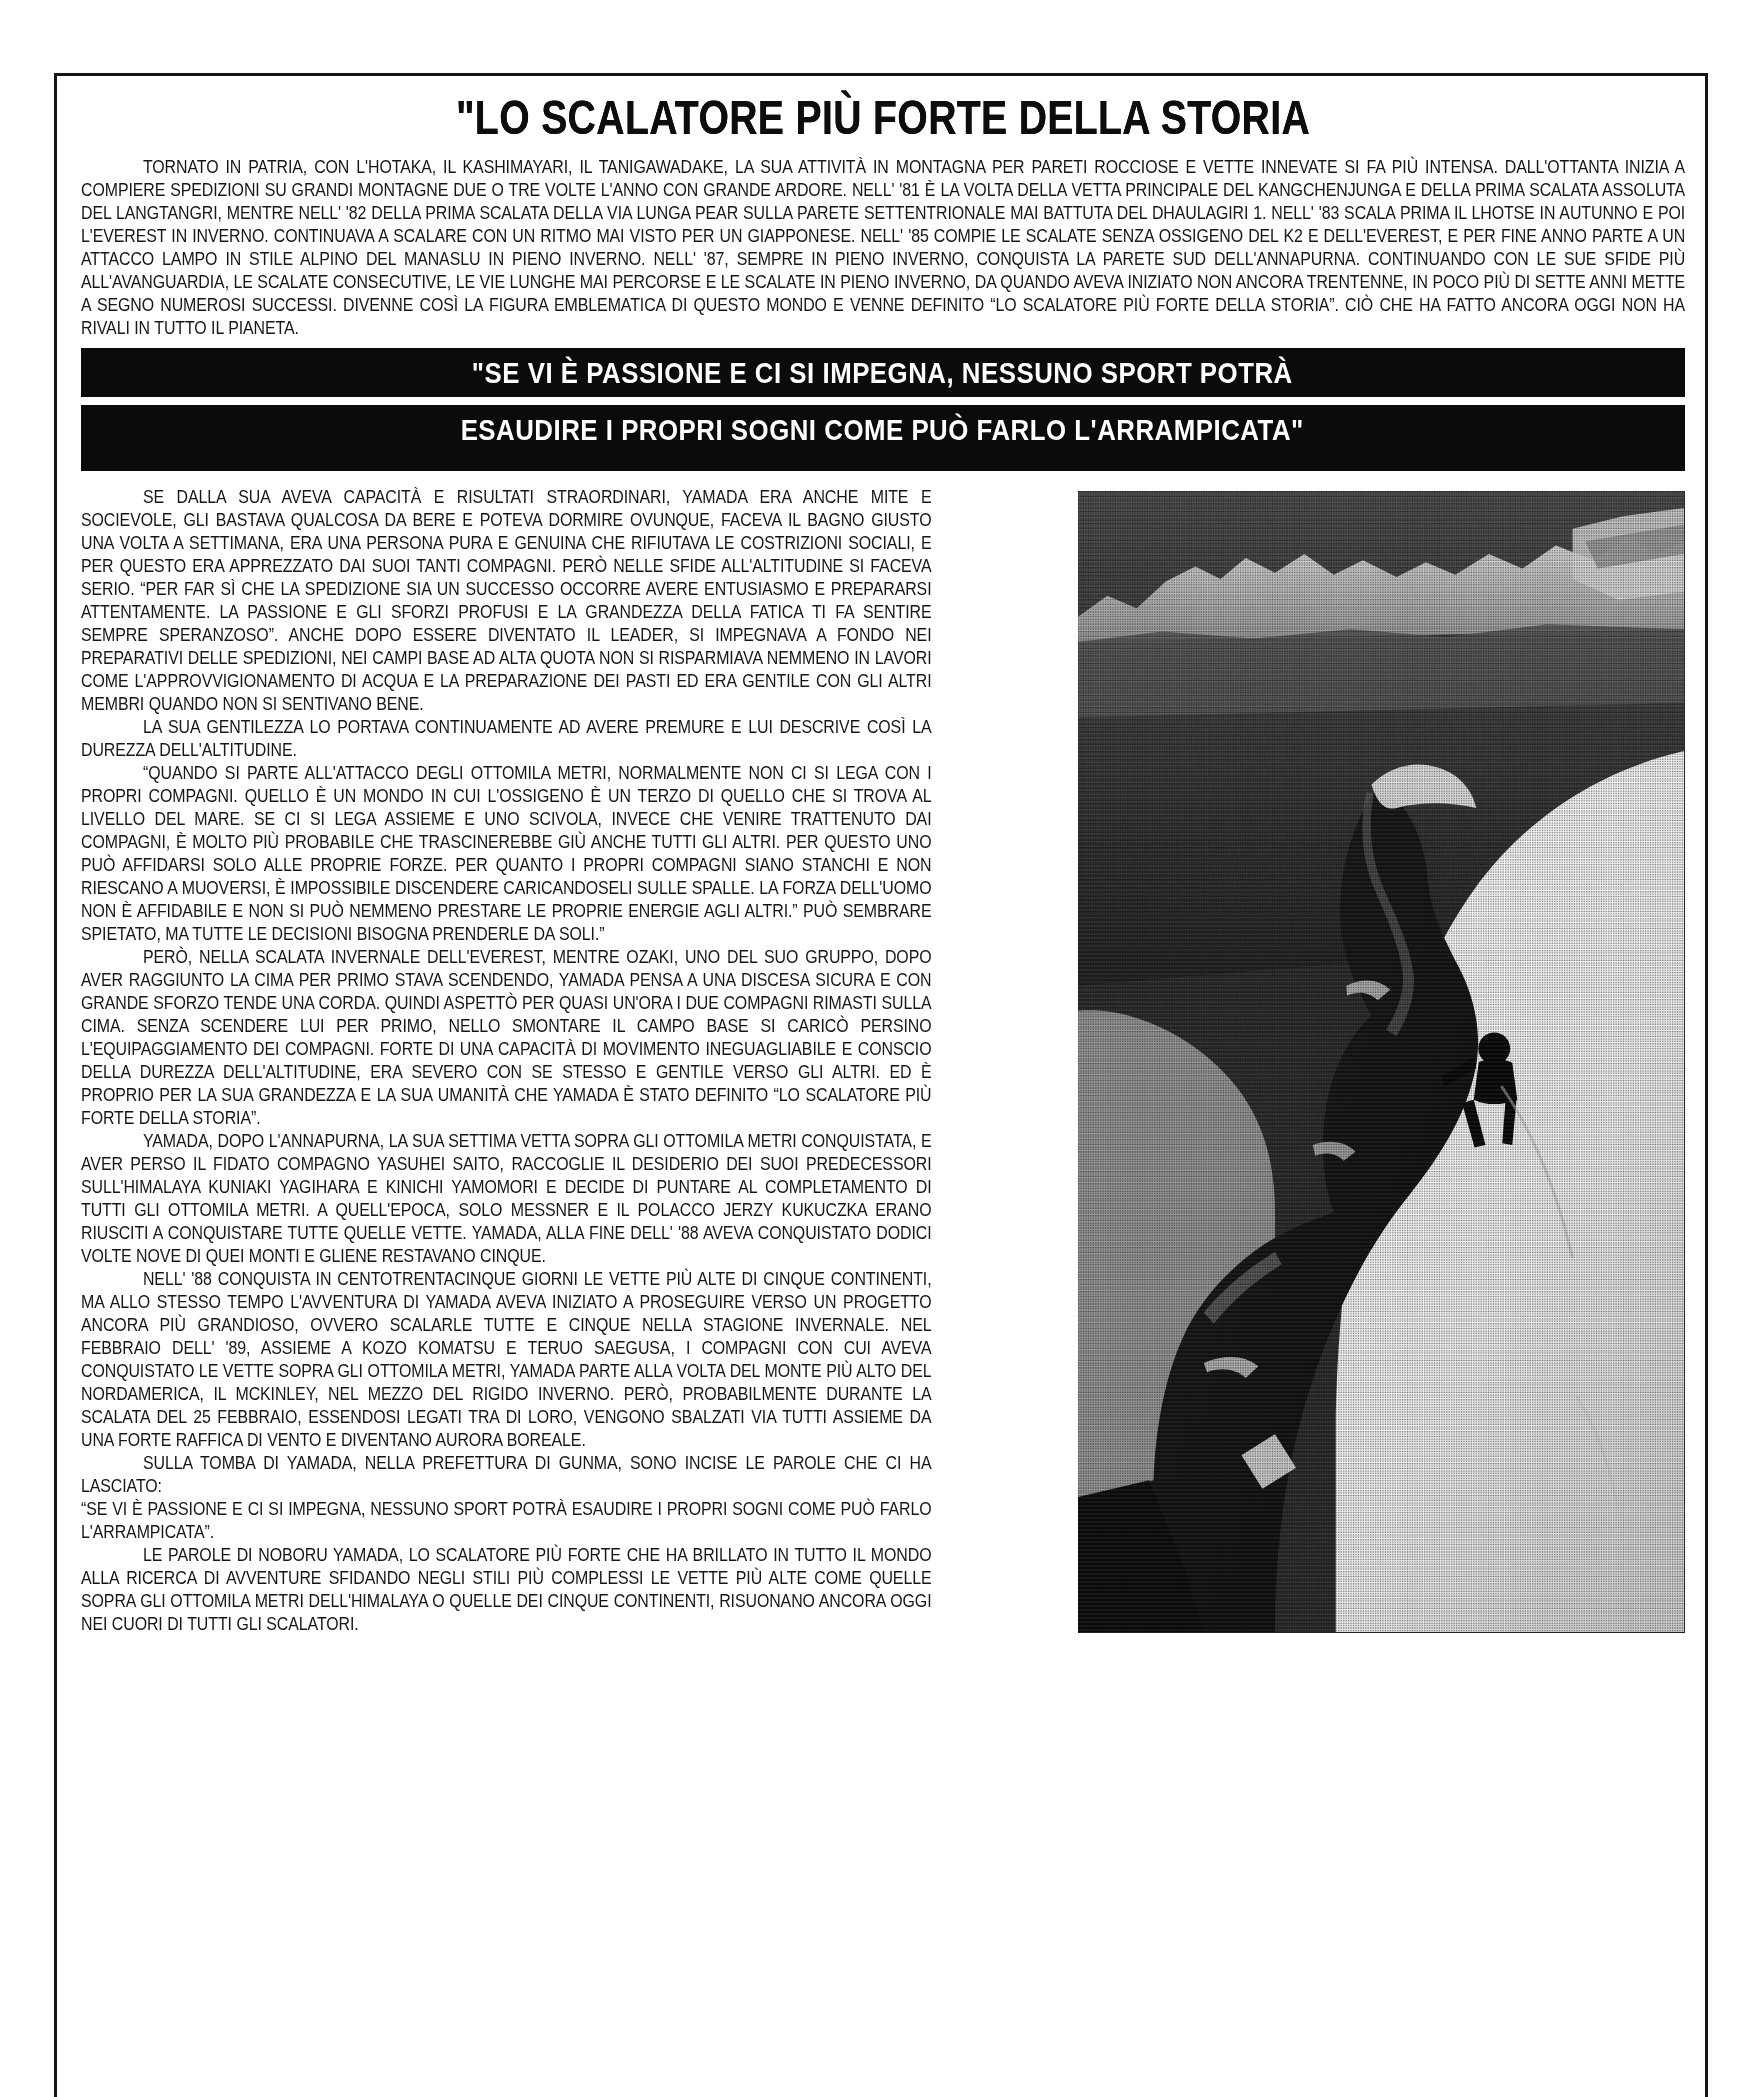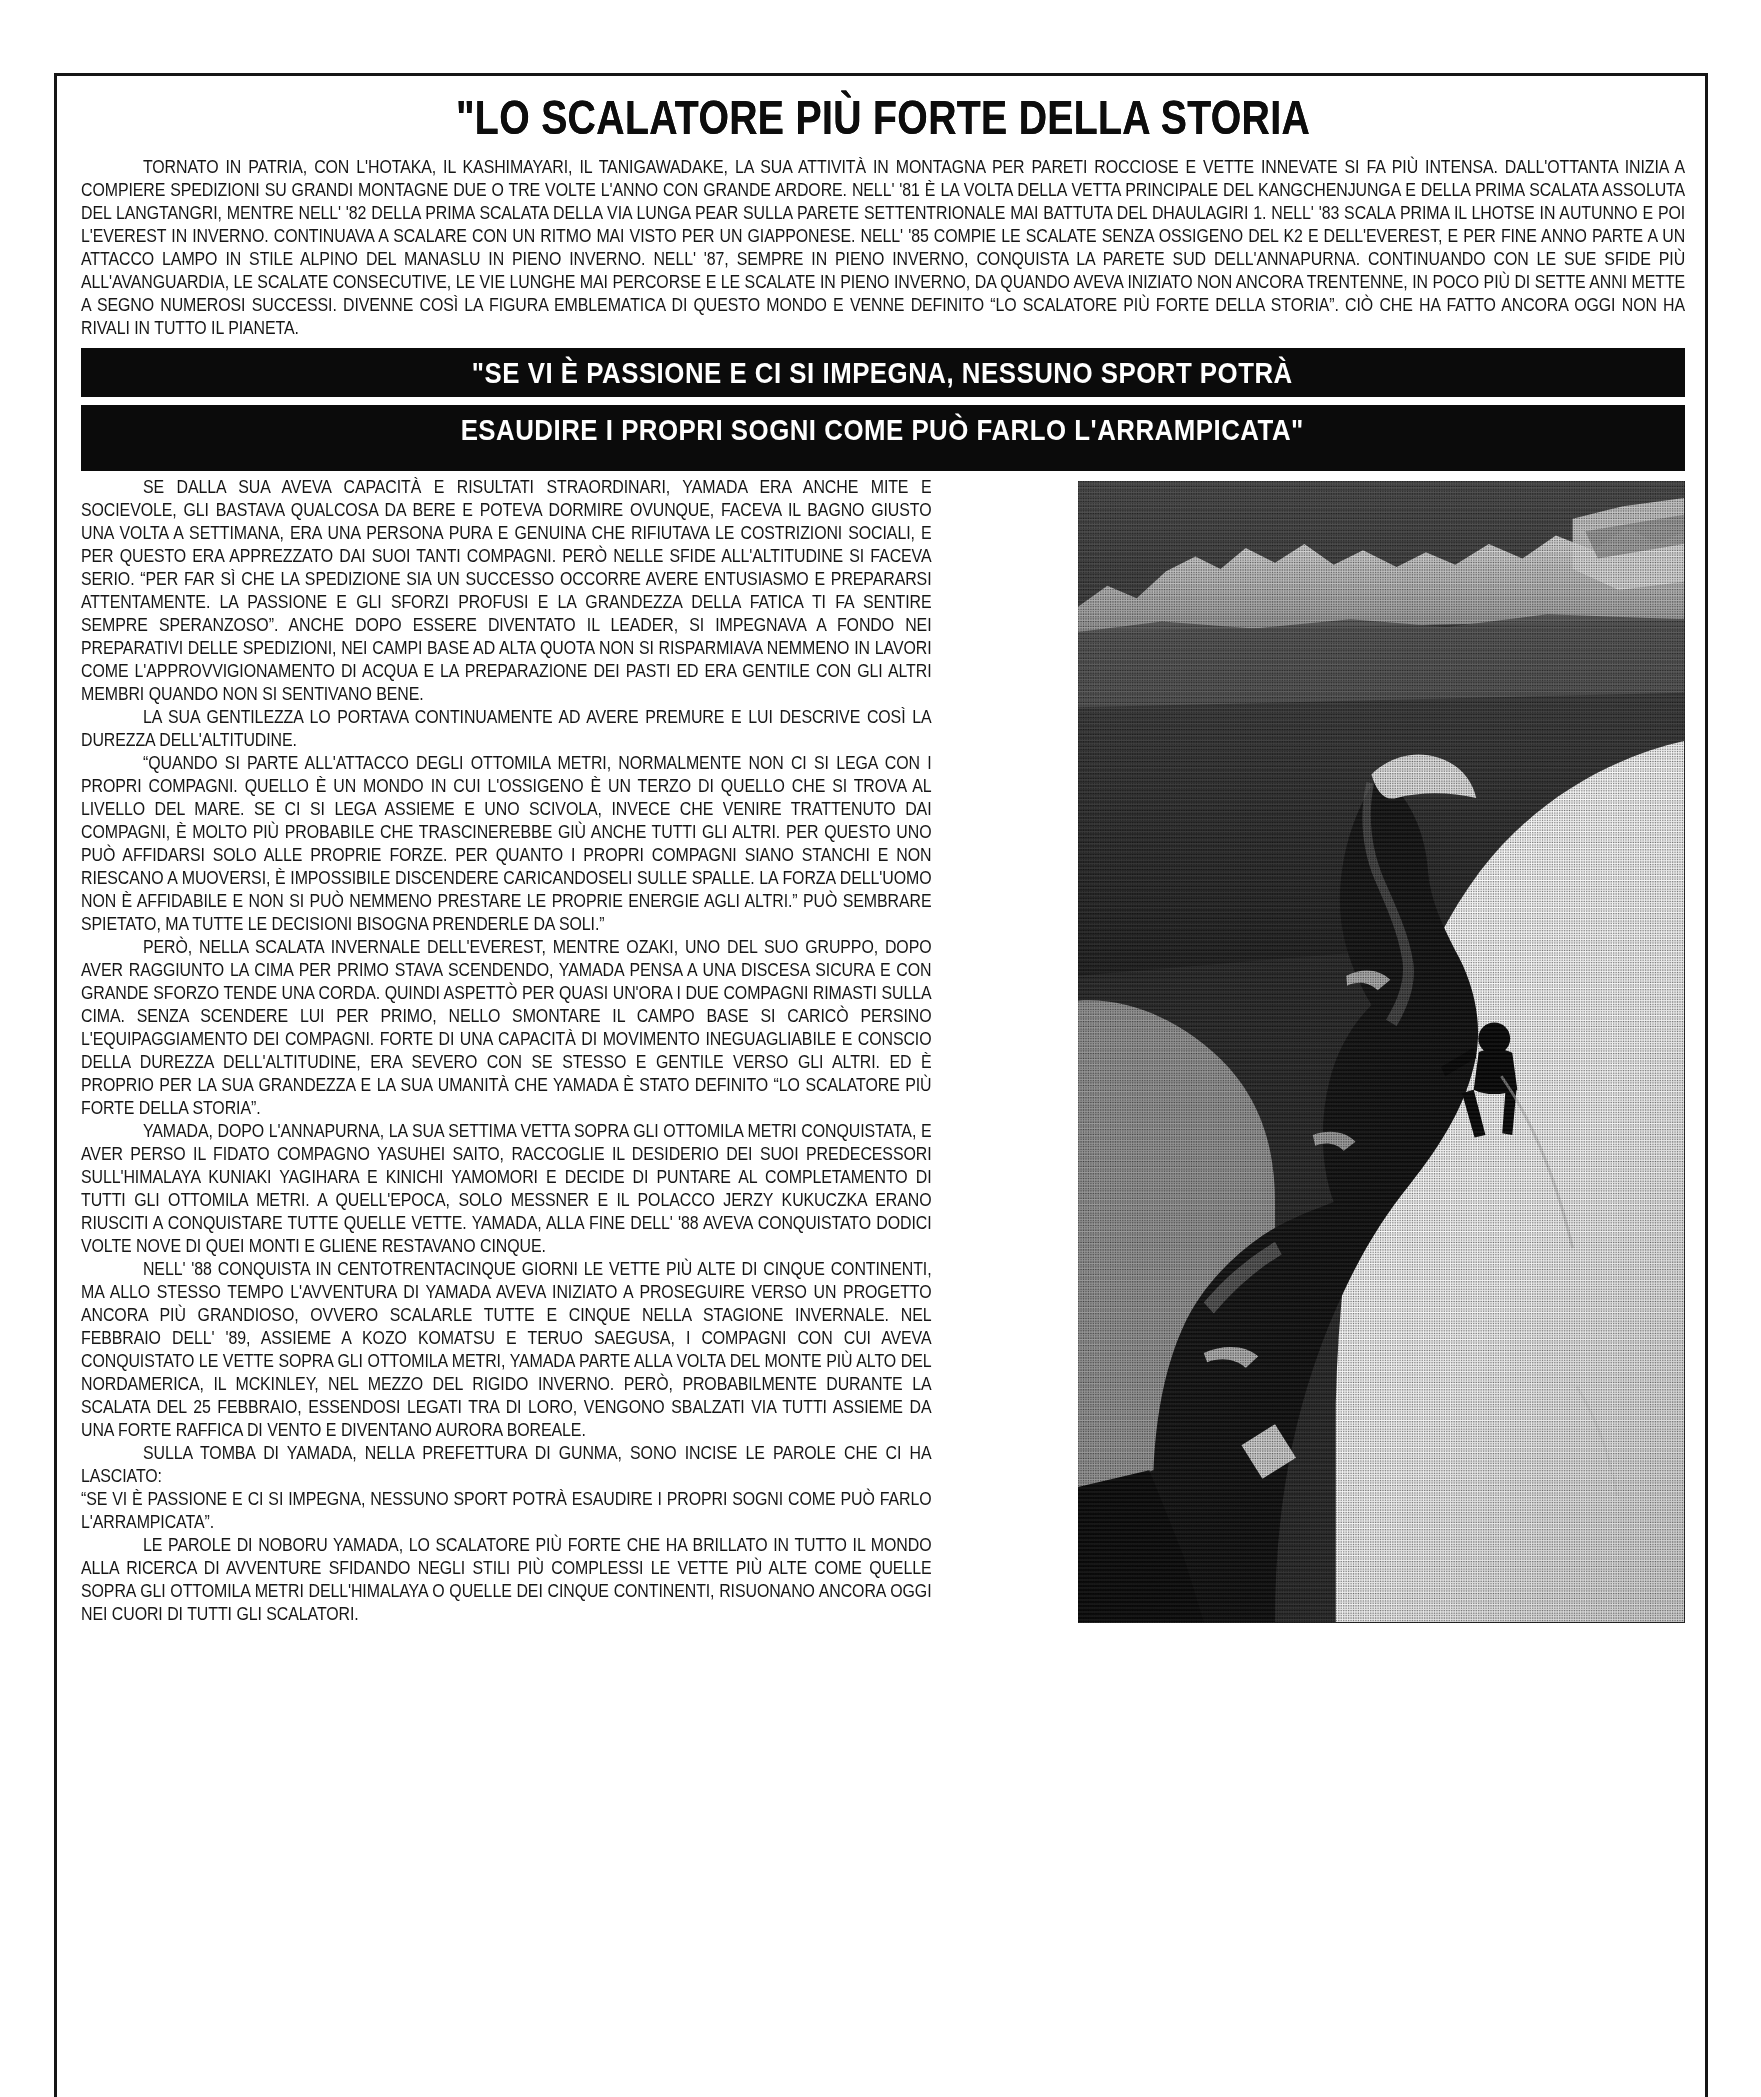--- a/index.html
+++ b/index.html
@@ -83,21 +83,21 @@
     margin-top:6.7px;
   }
   .banner2{
     height:66px;line-height:49px;
     font-size:30px;
     margin-top:8.8px;
   }
 
   
   .mainblock{
-    margin-top:5px;
+    margin-top:15px;
     position:relative;
   }
   .photo{
     float:right;
     width:607px;
     height:1142px;
     margin-left:36px;
     margin-top:4.2px;
     margin-bottom:5.9px;
     position:relative;

